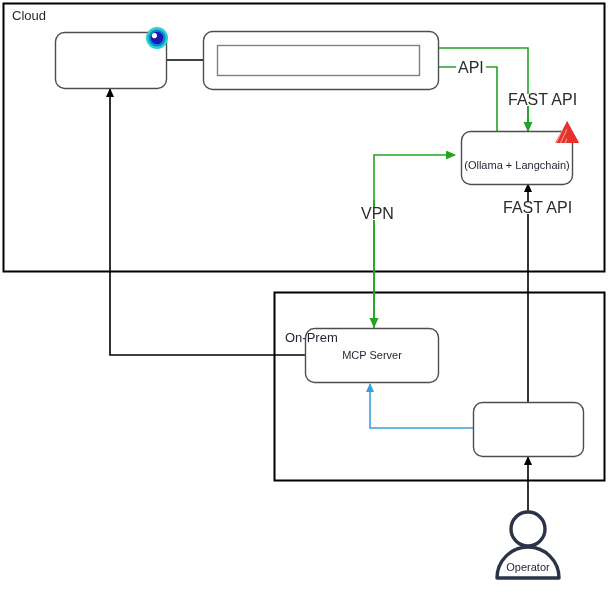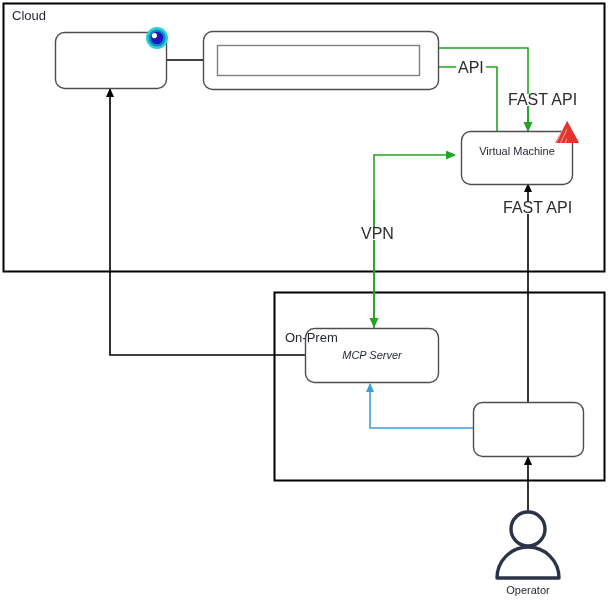--- a/index.html
+++ b/index.html
@@ -123,28 +123,28 @@
       <path d="M 497 578 a 31 31 0 0 1 62 0 z" fill="#ffffff" stroke="#2b3447" stroke-width="3.4" stroke-linejoin="round"></path>
     </g>
   </svg>
 
   <div class="container-label" style="left:12px; top:8px;">Cloud</div>
 
   <div class="container-label" style="left:285px; top:297px;margin-top:33px;">On-Prem</div>
 
 
 
-  <div class="node-label" style="left:462px; top:144px; width:110px;">Virtual Machine</div>
+  <div class="node-label" style="left:457px; top:158px; width:120px;">(Ollama + Langchain)</div>
 
-  <div class="node-label" style="left:306px; top:348px; width:132px;font-style:italic;">MCP Server</div>
+  <div class="node-label" style="left:306px; top:348px; width:132px;">MCP Server</div>
 
 
-  <div class="node-label" style="left:478px; top:583px; width:100px;">Operator</div>
+  <div class="node-label" style="left:478px; top:560px; width:100px;">Operator</div>
 
   <div class="edge-label" style="left:456px; top:62px;">API</div>
 
   <div class="edge-label" style="left:506px; top:94px;">FAST API</div>
 
-  <div class="edge-label" style="left:359px; top:228px;">VPN</div>
+  <div class="edge-label" style="left:359px; top:208px;">VPN</div>
 
   <div class="edge-label" style="left:501px; top:202px;">FAST API</div>
 
 </div>
 
 </body></html>

